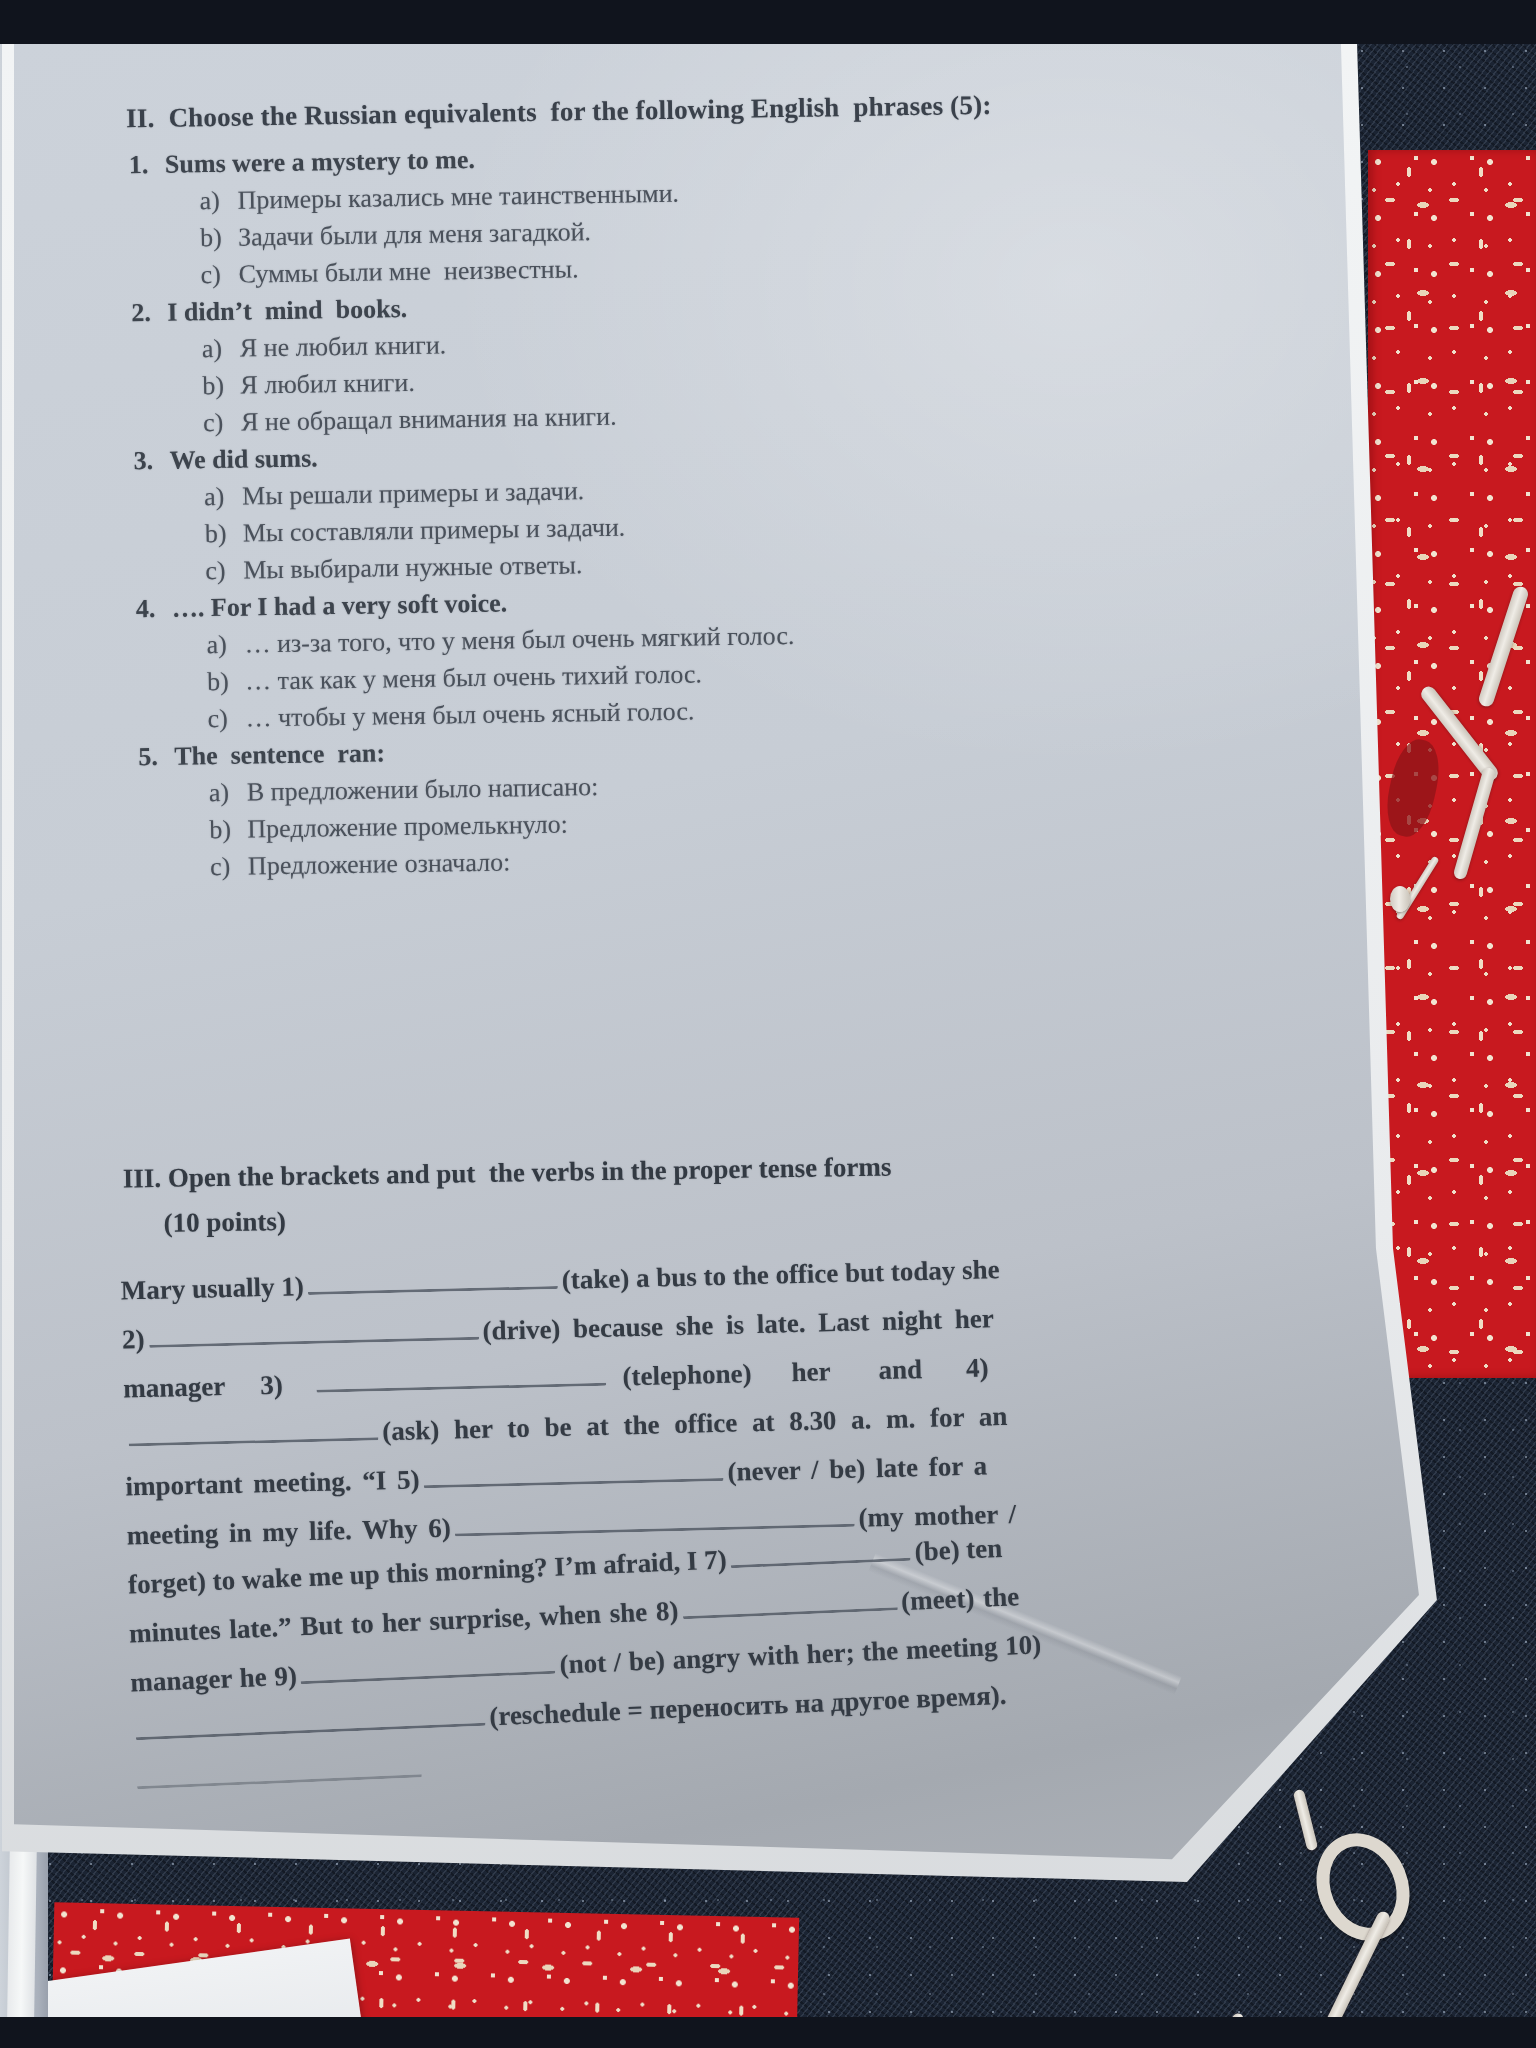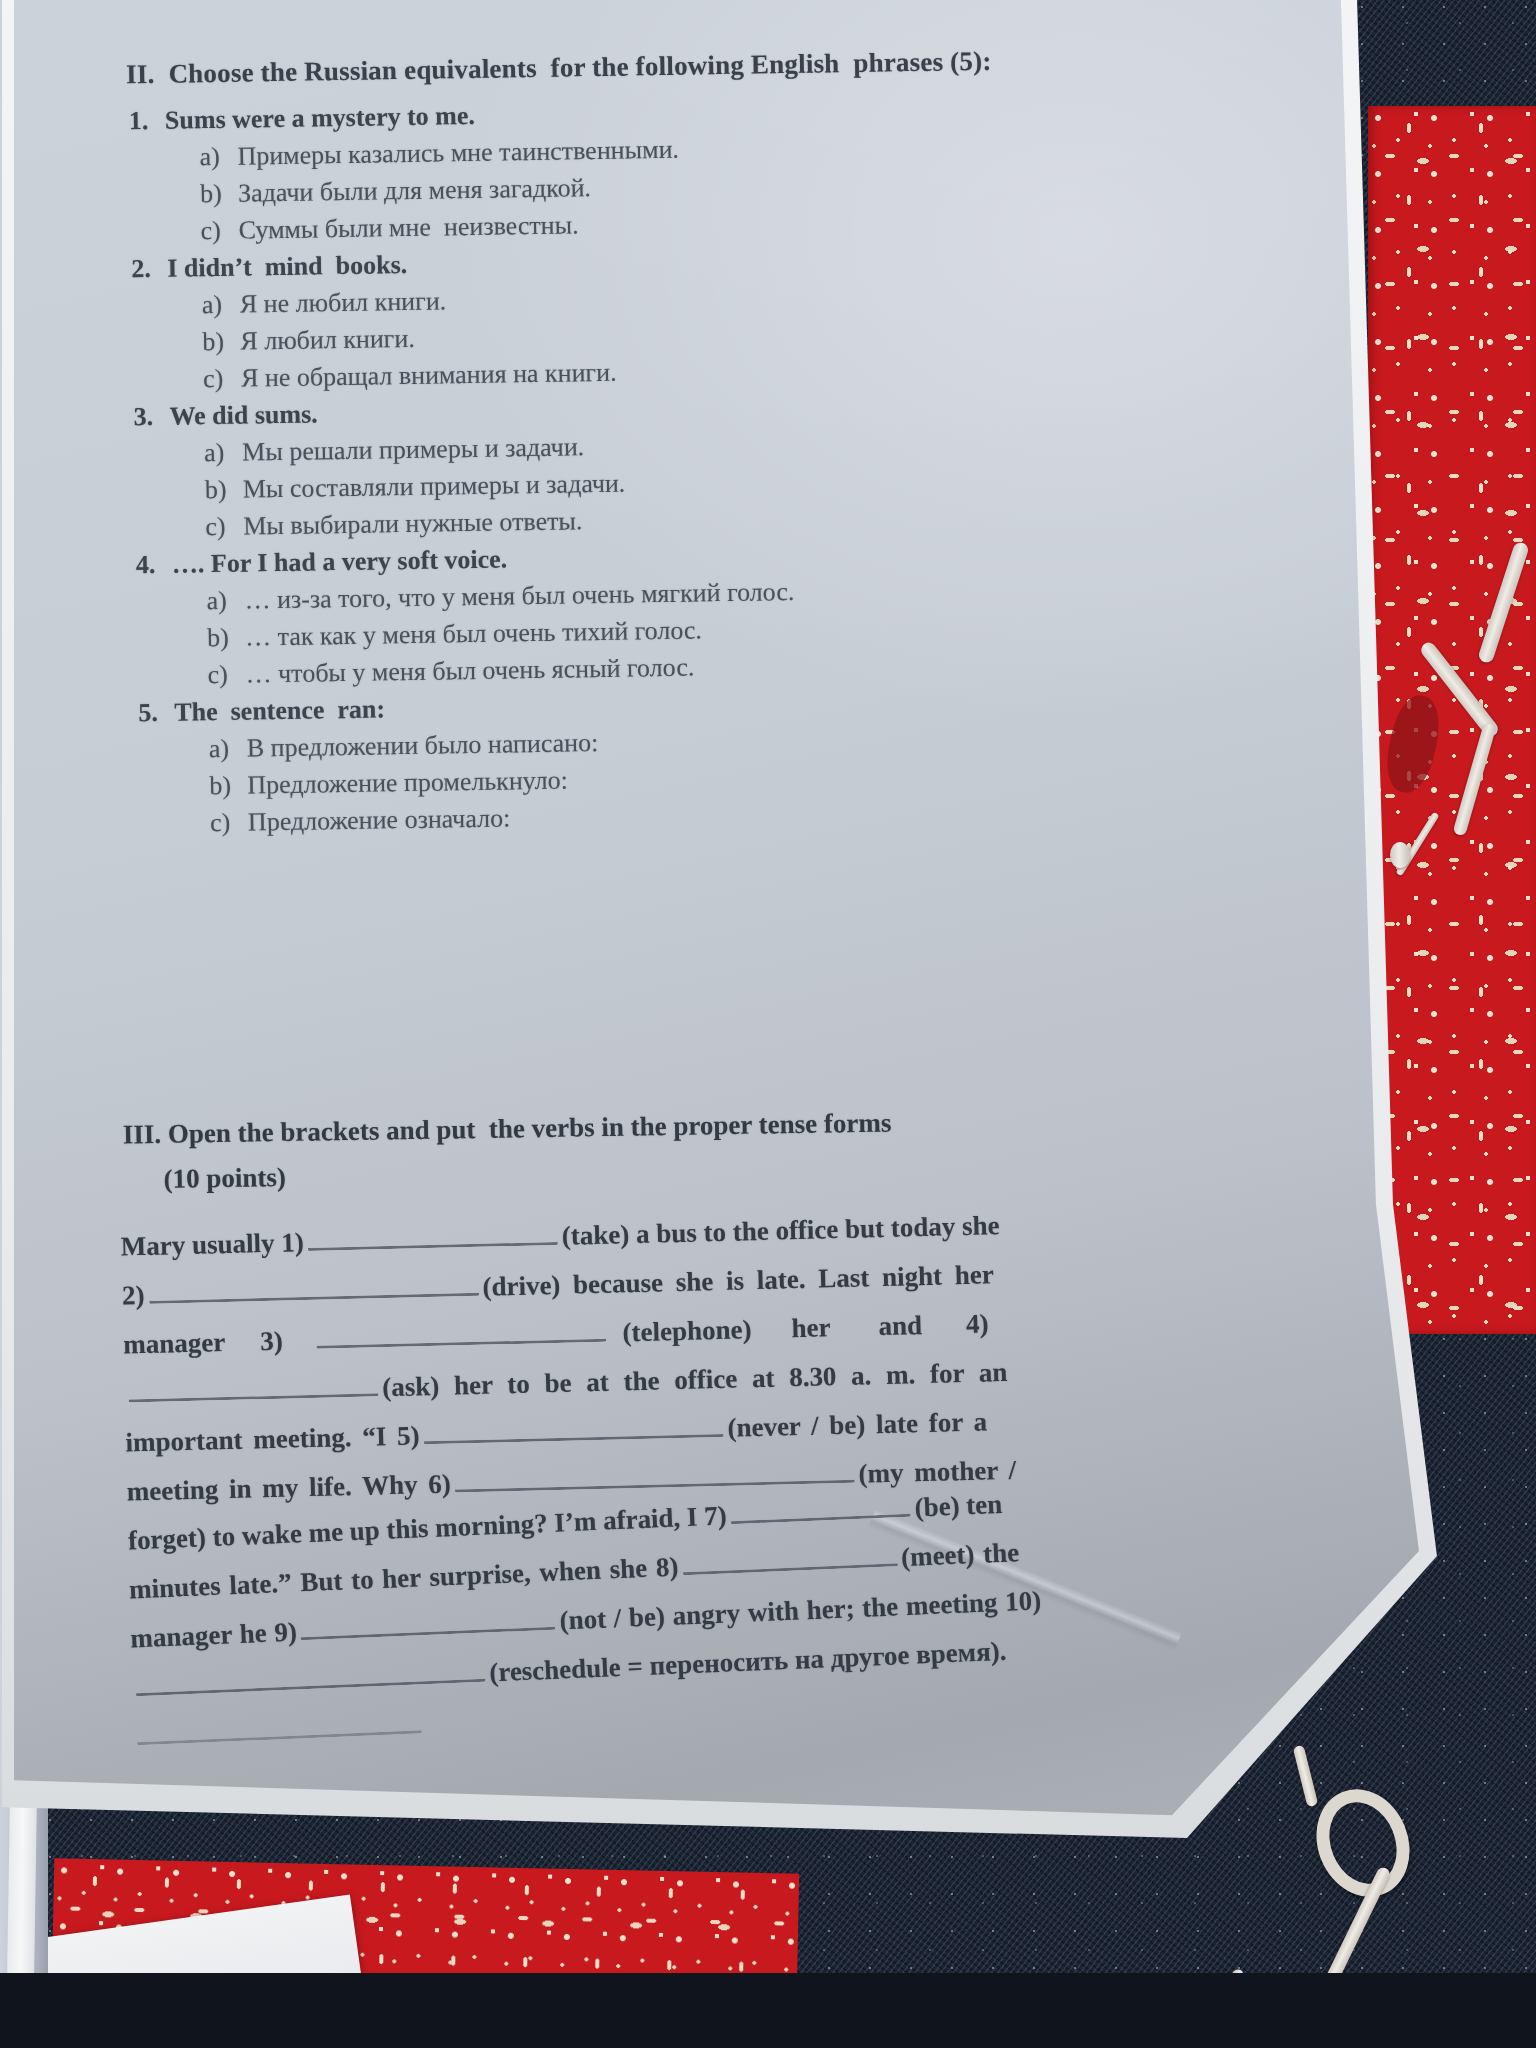--- a/index.html
+++ b/index.html
@@ -1,17 +1,17 @@
 <!DOCTYPE html>
 <html><head>
 <meta charset="utf-8">
 <style>
   html,body{margin:0;padding:0;background:#10141d;}
   .scene{position:relative;width:1536px;height:1973px;overflow:hidden;
-         font-family:"Liberation Serif", serif;}
+         font-family:"Liberation Serif", serif;margin-top:44px;}
 
   
   .denim{position:absolute;inset:0;background-color:#1b2433;
     background-image:
       radial-gradient(circle 1.2px at 9px 7px, rgba(190,205,225,.5) 95%, transparent),
       radial-gradient(circle 1px at 29px 23px, rgba(170,188,210,.35) 95%, transparent),
       repeating-linear-gradient(128deg, rgba(173,190,214,.14) 0 1.5px, transparent 1.5px 5px),
       repeating-linear-gradient(38deg, rgba(0,0,0,.28) 0 2px, transparent 2px 6px);
     background-size:41px 37px, 53px 47px, auto, auto;}
   .red-fabric{background-color:#c8191f;

